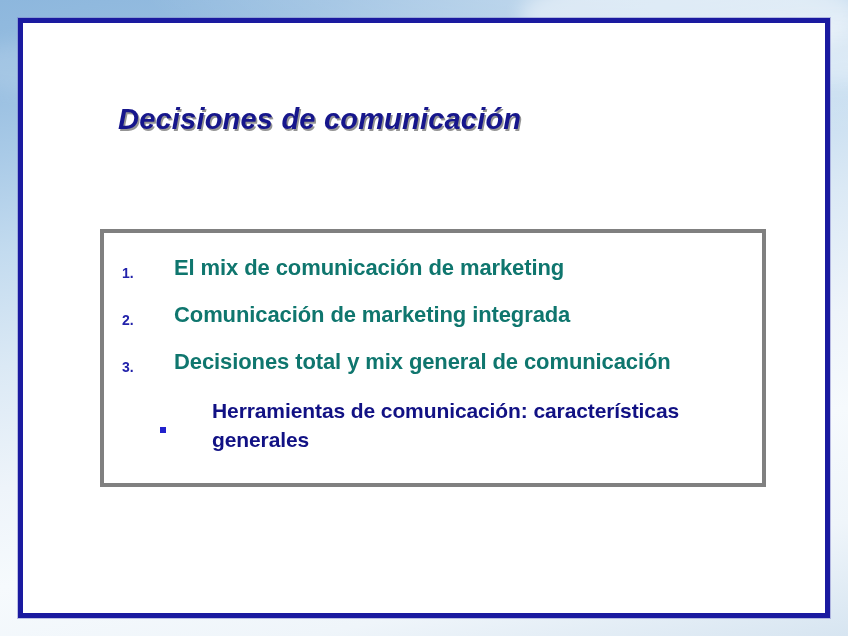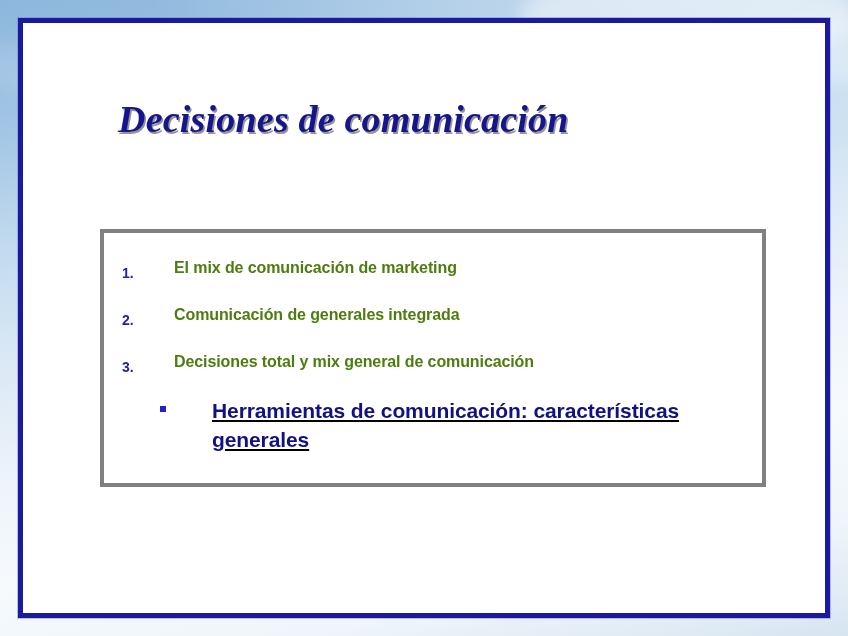--- a/index.html
+++ b/index.html
@@ -59,29 +59,28 @@
     border: 5px solid #1a1aa0;
     box-shadow: 0 0 0 1px rgba(120,120,200,0.45);
   }
 
   
   .slide-title {
     position: absolute;
     left: 95px;
     top: 72px;
     width: 660px;
-    font-size: 38px;
+    font-size: 29px;
     line-height: 48px;
     font-weight: bold;
     font-style: italic;
     color: #16168c;
     letter-spacing: 0.2px;
     text-shadow: 1.5px 1.5px 0 rgba(60,60,60,0.55);
     white-space: nowrap;
-    font-family: Liberation Serif, serif;
   }
 
   
   .content-box {
     position: absolute;
     left: 77px;
     top: 206px;
     width: 666px;
     height: 258px;
     box-sizing: border-box;
@@ -109,34 +108,33 @@
     color: #2222aa;
     font-size: 14px;
     font-weight: bold;
     line-height: 26px;
     padding-top: 5px;
     text-align: left;
   }
 
   .item-text {
     flex: 1 1 auto;
-    color: #4d7c0f;
-    font-size: 16px;
+    color: #0f766e;
+    font-size: 22px;
     line-height: 26px;
     font-weight: bold;
     letter-spacing: -0.1px;
   }
 
   
   .agenda-subitem {
     display: flex;
-    align-items: flex-start;
+    align-items: center;
     margin-top: 15px;
     margin-left: 38px;
-    text-decoration: underline;
   }
   .sub-marker {
     flex: 0 0 auto;
     width: 52px;
     padding-top: 10px;
   }
   .sub-square {
     display: block;
     width: 6px;
     height: 6px;
@@ -168,21 +166,21 @@
     <div class="content-box">
       <div class="agenda-list">
 
         <div class="agenda-item">
           <div class="item-marker">1.</div>
           <div class="item-text">El mix de comunicación de marketing</div>
         </div>
 
         <div class="agenda-item">
           <div class="item-marker">2.</div>
-          <div class="item-text">Comunicación de generales integrada</div>
+          <div class="item-text">Comunicación de marketing integrada</div>
         </div>
 
         <div class="agenda-item">
           <div class="item-marker">3.</div>
           <div class="item-text">Decisiones total y mix general de comunicación</div>
         </div>
 
         <div class="agenda-subitem">
           <div class="sub-marker">
             <span class="sub-square"></span>

